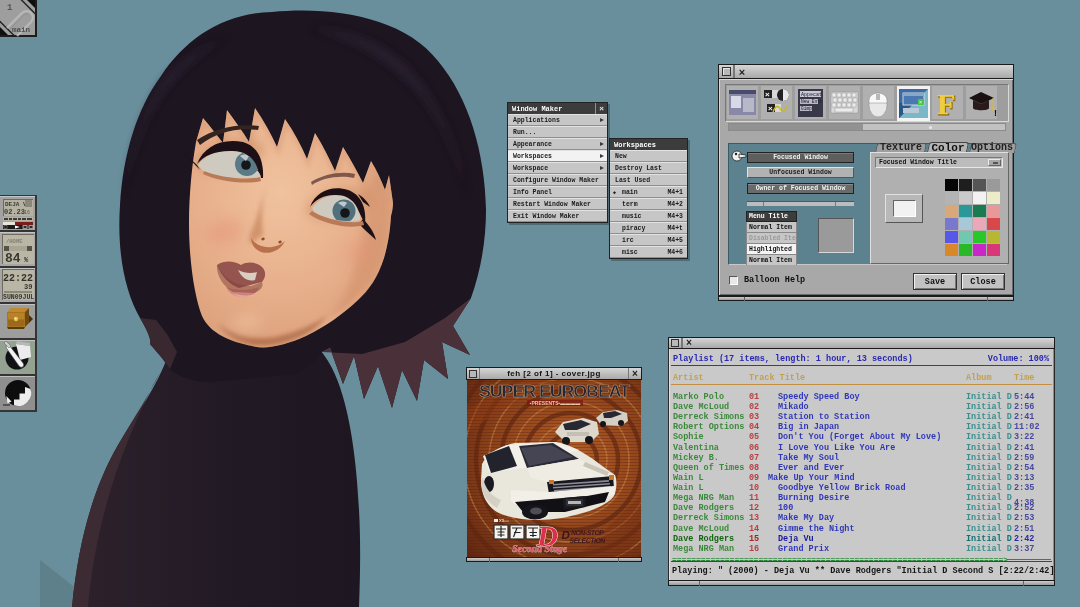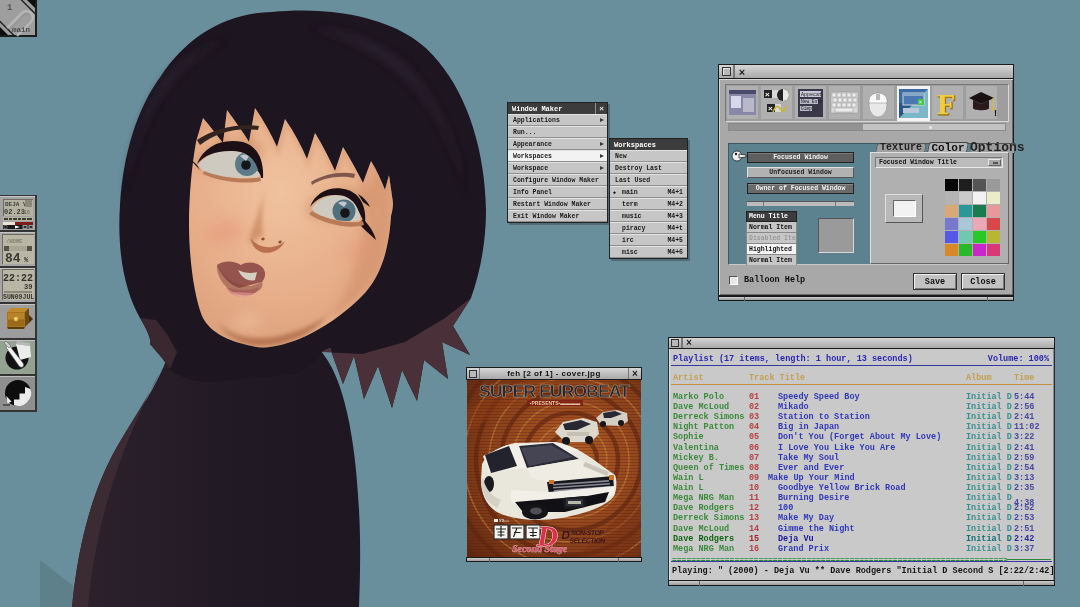--- a/index.html
+++ b/index.html
@@ -397,21 +397,21 @@
       <div style="height:11px;background:#f4f4f4;color:#111;display:flex;align-items:center;padding-left:2px;border:1px solid #888;border-top:none;box-sizing:border-box;">Highlighted</div>
       <div style="height:12px;background:#c6c6c6;color:#111;display:flex;align-items:center;padding-left:2px;border:1px solid #888;border-top:none;box-sizing:border-box;">Normal Item</div>
     </div>
     <div class="abs" style="left:99px;top:139px;width:36px;height:35px;background:#9a9a9a;border:1px solid #555;border-bottom-color:#d8d8d8;border-right-color:#d8d8d8;box-sizing:border-box;"></div>
 
     <div class="abs" style="left:157px;top:64px;width:50px;height:10px;background:#9e9e9e;border:1px solid #555;border-bottom:none;border-radius:3px 3px 0 0;transform:skewX(-12deg);box-sizing:border-box;"></div>
     <div class="abs" style="left:159px;top:64px;width:46px;height:10px;color:#222;font-family:'Liberation Mono',monospace;font-weight:bold;font-size:10px;text-align:center;line-height:10px;">Texture</div>
     <div class="abs" style="left:209px;top:63px;width:40px;height:11px;background:#b4b4b4;border:1px solid #444;border-bottom:none;border-radius:3px 3px 0 0;transform:skewX(-12deg);box-sizing:border-box;"></div>
     <div class="abs" style="left:209px;top:64px;width:40px;height:10px;color:#111;font-family:'Liberation Mono',monospace;font-weight:bold;font-size:11px;text-align:center;line-height:10px;">Color</div>
     <div class="abs" style="left:251px;top:64px;width:46px;height:10px;background:#9e9e9e;border:1px solid #555;border-bottom:none;border-radius:3px 3px 0 0;transform:skewX(-12deg);box-sizing:border-box;"></div>
-    <div class="abs" style="left:251px;top:64px;width:44px;height:10px;color:#222;font-family:'Liberation Mono',monospace;font-weight:bold;font-size:13px;text-align:center;line-height:10px;">Options</div>
+    <div class="abs" style="left:251px;top:64px;width:44px;height:10px;color:#222;font-family:'Liberation Mono',monospace;font-weight:bold;font-size:10px;text-align:center;line-height:10px;">Options</div>
 
     <div class="abs" style="left:151px;top:73px;width:139px;height:112px;background:#b0b0b0;border:1px solid #666;border-top-color:#e0e0e0;border-left-color:#e0e0e0;box-sizing:border-box;"></div>
 
     <div class="abs" style="left:156px;top:78px;width:128px;height:11px;background:#bcbcbc;border:1px solid #777;border-bottom-color:#e8e8e8;border-right-color:#e8e8e8;box-sizing:border-box;color:#111;font-family:'Liberation Mono',monospace;font-weight:bold;font-size:6.5px;display:flex;align-items:center;padding-left:3px;">Focused Window Title
       <div class="abs" style="right:1px;top:1px;width:13px;height:7px;background:#a8a8a8;border:1px solid #666;border-top-color:#e8e8e8;border-left-color:#e8e8e8;box-sizing:border-box;">
           <div class="abs" style="right:2px;top:2px;width:5px;height:2px;background:#555;"></div>
         </div>
     </div>
 
     <div class="abs" style="left:166px;top:115px;width:38px;height:29px;background:#b8b8b8;border:1px solid #e0e0e0;border-bottom-color:#555;border-right-color:#555;box-sizing:border-box;">
@@ -579,21 +579,21 @@
   <div class="abs" style="left:3px;top:28px;width:381px;height:1px;background:#3838a0;"></div>
   <div class="abs" style="left:5px;top:36px;color:#c2a050;">Artist</div>
   <div class="abs" style="left:81px;top:36px;color:#c2a050;">Track Title</div>
   <div class="abs" style="left:298px;top:36px;color:#c2a050;">Album</div>
   <div class="abs" style="left:346px;top:36px;color:#c2a050;">Time</div>
   <div class="abs" style="left:3px;top:47px;width:381px;height:1px;background:#c29040;"></div>
   <div id="rows" class="abs" style="left:0;top:55px;width:387px;height:170px;">
     <div class="abs" style="left:5px;top:0.00px;color:#3a8a3a;">Marko Polo</div><div class="abs" style="left:81px;top:0.00px;color:#b84040;">01</div><div class="abs" style="left:110px;top:0.00px;color:#3038b8;">Speedy Speed Boy</div><div class="abs" style="left:298px;top:0.00px;color:#3a9090;">Initial D</div><div class="abs" style="left:346px;top:0.00px;color:#4848a0;">5:44</div>
     <div class="abs" style="left:5px;top:10.12px;color:#3a8a3a;">Dave McLoud</div><div class="abs" style="left:81px;top:10.12px;color:#b84040;">02</div><div class="abs" style="left:110px;top:10.12px;color:#3038b8;">Mikado</div><div class="abs" style="left:298px;top:10.12px;color:#3a9090;">Initial D</div><div class="abs" style="left:346px;top:10.12px;color:#4848a0;">2:56</div>
     <div class="abs" style="left:5px;top:20.24px;color:#3a8a3a;">Derreck Simons</div><div class="abs" style="left:81px;top:20.24px;color:#b84040;">03</div><div class="abs" style="left:110px;top:20.24px;color:#3038b8;">Station to Station</div><div class="abs" style="left:298px;top:20.24px;color:#3a9090;">Initial D</div><div class="abs" style="left:346px;top:20.24px;color:#4848a0;">2:41</div>
-    <div class="abs" style="left:5px;top:30.36px;color:#3a8a3a;">Night Patton</div><div class="abs" style="left:81px;top:30.36px;color:#b84040;">04</div><div class="abs" style="left:110px;top:30.36px;color:#3038b8;">Big in Japan</div><div class="abs" style="left:298px;top:30.36px;color:#3a9090;">Initial D</div><div class="abs" style="left:346px;top:30.36px;color:#4848a0;">11:02</div>
+    <div class="abs" style="left:5px;top:30.36px;color:#3a8a3a;">Robert Options</div><div class="abs" style="left:81px;top:30.36px;color:#b84040;">04</div><div class="abs" style="left:110px;top:30.36px;color:#3038b8;">Big in Japan</div><div class="abs" style="left:298px;top:30.36px;color:#3a9090;">Initial D</div><div class="abs" style="left:346px;top:30.36px;color:#4848a0;">11:02</div>
     <div class="abs" style="left:5px;top:40.48px;color:#3a8a3a;">Sophie</div><div class="abs" style="left:81px;top:40.48px;color:#b84040;">05</div><div class="abs" style="left:110px;top:40.48px;color:#3038b8;">Don't You (Forget About My Love)</div><div class="abs" style="left:298px;top:40.48px;color:#3a9090;">Initial D</div><div class="abs" style="left:346px;top:40.48px;color:#4848a0;">3:22</div>
     <div class="abs" style="left:5px;top:50.60px;color:#3a8a3a;">Valentina</div><div class="abs" style="left:81px;top:50.60px;color:#b84040;">06</div><div class="abs" style="left:110px;top:50.60px;color:#3038b8;">I Love You Like You Are</div><div class="abs" style="left:298px;top:50.60px;color:#3a9090;">Initial D</div><div class="abs" style="left:346px;top:50.60px;color:#4848a0;">2:41</div>
     <div class="abs" style="left:5px;top:60.72px;color:#3a8a3a;">Mickey B.</div><div class="abs" style="left:81px;top:60.72px;color:#b84040;">07</div><div class="abs" style="left:110px;top:60.72px;color:#3038b8;">Take My Soul</div><div class="abs" style="left:298px;top:60.72px;color:#3a9090;">Initial D</div><div class="abs" style="left:346px;top:60.72px;color:#4848a0;">2:59</div>
     <div class="abs" style="left:5px;top:70.84px;color:#3a8a3a;">Queen of Times</div><div class="abs" style="left:81px;top:70.84px;color:#b84040;">08</div><div class="abs" style="left:110px;top:70.84px;color:#3038b8;">Ever and Ever</div><div class="abs" style="left:298px;top:70.84px;color:#3a9090;">Initial D</div><div class="abs" style="left:346px;top:70.84px;color:#4848a0;">2:54</div>
     <div class="abs" style="left:5px;top:80.96px;color:#3a8a3a;">Wain L</div><div class="abs" style="left:81px;top:80.96px;color:#b84040;">09</div><div class="abs" style="left:100px;top:80.96px;color:#3038b8;">Make Up Your Mind</div><div class="abs" style="left:298px;top:80.96px;color:#3a9090;">Initial D</div><div class="abs" style="left:346px;top:80.96px;color:#4848a0;">3:13</div>
     <div class="abs" style="left:5px;top:91.08px;color:#3a8a3a;">Wain L</div><div class="abs" style="left:81px;top:91.08px;color:#b84040;">10</div><div class="abs" style="left:110px;top:91.08px;color:#3038b8;">Goodbye Yellow Brick Road</div><div class="abs" style="left:298px;top:91.08px;color:#3a9090;">Initial D</div><div class="abs" style="left:346px;top:91.08px;color:#4848a0;">2:35</div>
     <div class="abs" style="left:5px;top:101.20px;color:#3a8a3a;">Mega NRG Man</div><div class="abs" style="left:81px;top:101.20px;color:#b84040;">11</div><div class="abs" style="left:110px;top:101.20px;color:#3038b8;">Burning Desire</div><div class="abs" style="left:298px;top:101.20px;color:#3a9090;">Initial D</div><div class="abs" style="left:346px;top:106px;color:#4848a0;">4:38</div>
     <div class="abs" style="left:5px;top:111.32px;color:#3a8a3a;">Dave Rodgers</div><div class="abs" style="left:81px;top:111.32px;color:#b84040;">12</div><div class="abs" style="left:110px;top:111.32px;color:#3038b8;">100</div><div class="abs" style="left:298px;top:111.32px;color:#3a9090;">Initial D</div><div class="abs" style="left:346px;top:111.32px;color:#4848a0;">2:52</div>
     <div class="abs" style="left:5px;top:121.44px;color:#3a8a3a;">Derreck Simons</div><div class="abs" style="left:81px;top:121.44px;color:#b84040;">13</div><div class="abs" style="left:110px;top:121.44px;color:#3038b8;">Make My Day</div><div class="abs" style="left:298px;top:121.44px;color:#3a9090;">Initial D</div><div class="abs" style="left:346px;top:121.44px;color:#4848a0;">2:53</div>
     <div class="abs" style="left:5px;top:131.56px;color:#3a8a3a;">Dave McLoud</div><div class="abs" style="left:81px;top:131.56px;color:#b84040;">14</div><div class="abs" style="left:110px;top:131.56px;color:#3038b8;">Gimme the Night</div><div class="abs" style="left:298px;top:131.56px;color:#3a9090;">Initial D</div><div class="abs" style="left:346px;top:131.56px;color:#4848a0;">2:51</div>

